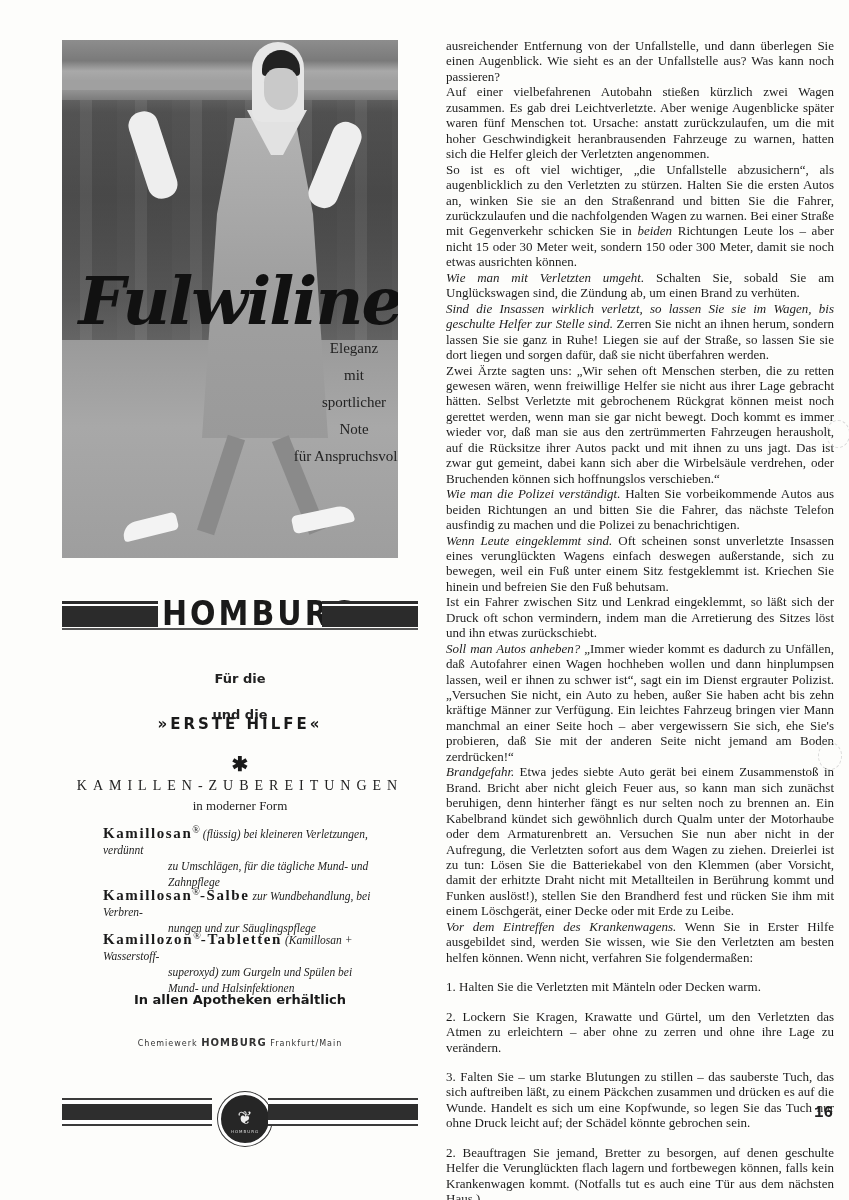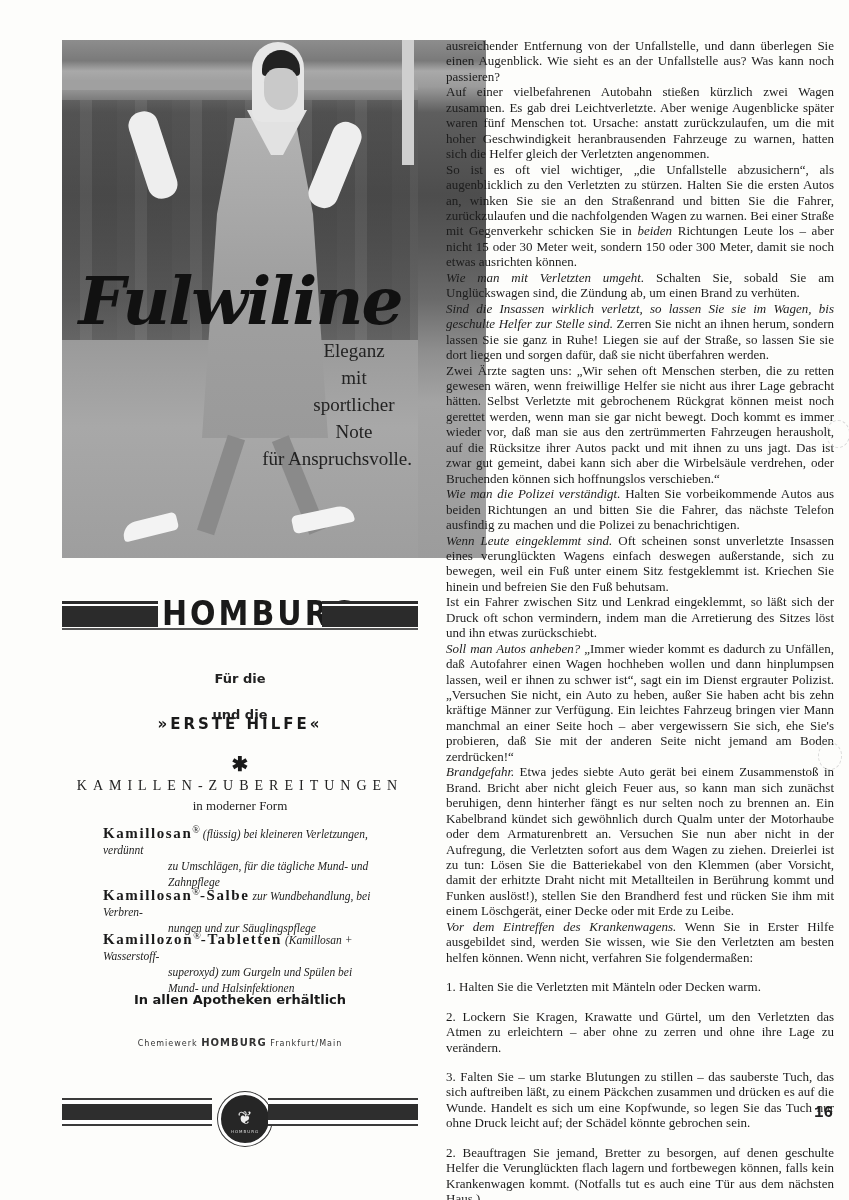--- a/index.html
+++ b/index.html
@@ -1,20 +1,20 @@
 <!DOCTYPE html>
 <html><head>
 <meta charset="utf-8">
 <style>
   html, body { margin:0; padding:0; }
   body { width:849px; height:1200px; background:#fdfdfb; position:relative; overflow:hidden; font-family:"DejaVu Serif", serif; color:#1a1a1a; }
   .page { position:absolute; inset:0; }
 
   
-  .photo { position:absolute; left:62px; top:40px; width:424px; height:518px; overflow:hidden;
+  .photo { position:absolute; left:62px; top:40px; width:336px; height:518px; overflow:hidden;
     background:
       linear-gradient(180deg, #8d8d8d 0%, #7a7a7a 4%, #a9a9a9 6%, #9b9b9b 9%, #5e5e5e 14%, #4d4d4d 30%, #595959 40%, #6a6a6a 50%, #8e8e8e 60%, #a4a4a4 70%, #9c9c9c 100%); text-decoration: underline; }
   .photo .bg-post { position:absolute; left:340px; top:0; width:12px; height:125px; background:#cfcfcf; }
   .photo .bg-bldg { position:absolute; left:0; top:40px; width:356px; height:10px; background:#a0a0a0; }
   .photo .bg-dark { position:absolute; left:0; top:60px; width:356px; height:240px;
      background: repeating-linear-gradient(90deg, #4a4a4a 0 18px, #5c5c5c 18px 30px, #444 30px 55px); opacity:.55; }
   .photo .ground { position:absolute; left:0; top:300px; width:356px; height:218px; background:linear-gradient(180deg,#9a9a9a,#a8a8a8 40%,#9e9e9e); }
   .photo .woman-hood { position:absolute; left:190px; top:2px; width:52px; height:80px; border-radius:26px 26px 10px 10px; background:#e6e6e6; }
   .photo .woman-hair { position:absolute; left:200px; top:10px; width:38px; height:26px; border-radius:19px 19px 4px 4px; background:#222; }
   .photo .woman-face { position:absolute; left:202px; top:28px; width:34px; height:42px; border-radius:15px 15px 18px 18px; background:#c9c9c9; }
@@ -23,21 +23,21 @@
   .photo .scarf { position:absolute; left:185px; top:70px; width:60px; height:45px; background:#e2e2e2; clip-path: polygon(0 0,100% 0,60% 100%,40% 100%); }
   .photo .glove-l { position:absolute; left:76px; top:70px; width:30px; height:90px; background:#eee; border-radius:14px; transform:rotate(-18deg); }
   .photo .glove-r { position:absolute; left:258px; top:80px; width:30px; height:90px; background:#eee; border-radius:14px; transform:rotate(22deg); }
   .photo .leg-l { position:absolute; left:150px; top:395px; width:18px; height:100px; background:#8a8a8a; transform:rotate(18deg); }
   .photo .leg-r { position:absolute; left:228px; top:395px; width:18px; height:100px; background:#8a8a8a; transform:rotate(-22deg); }
   .photo .shoe-l { position:absolute; left:60px; top:478px; width:56px; height:18px; background:#f3f3f3; border-radius:18px 6px 6px 4px; transform:rotate(-14deg); }
   .photo .shoe-r { position:absolute; left:230px; top:470px; width:62px; height:18px; background:#f3f3f3; border-radius:6px 18px 4px 6px; transform:rotate(-12deg); }
 
   .brand-script { position:absolute; left:0; top:228px; width:356px; text-align:center; font-family:"DejaVu Serif", serif; font-style:italic; font-weight:bold;
      font-size:66px; letter-spacing:-2px; color:#111; line-height:1; }
-  .slogan { position:absolute; left:232px; width:120px; text-align:center; font-family:"Liberation Serif", serif; font-size:19px; color:#222; }
+  .slogan { position:absolute; left:232px; width:120px; text-align:center; font-family:"Liberation Serif", serif; font-size:15px; color:#222; }
   .slogan.s1 { top:300px; } .slogan.s2 { top:327px; } .slogan.s3 { top:354px; } .slogan.s4 { top:381px; }
   .slogan.s5 { top:408px; left:170px; width:186px; text-align:right; padding-right:6px; box-sizing:border-box; }
 
   
   .hb-bar { position:absolute; left:62px; top:598px; width:356px; height:30px; }
   .hb-bar .stripe { position:absolute; top:6px; height:18px; background:#2b2b2b; border-top:2px solid #fff; box-shadow:0 -3px 0 #2b2b2b, 0 3px 0 #2b2b2b; }
   .hb-bar .stripe.l { left:0; width:96px; } .hb-bar .stripe.r { right:0; width:96px; }
   .hb-bar .word { position:absolute; left:100px; width:156px; top:0; text-align:center; font-family:"DejaVu Sans", sans-serif; font-weight:bold; font-size:30px; letter-spacing:3px; color:#1a1a1a; line-height:30px; transform:scaleY(1.15); }
   .hb-bar .underline { position:absolute; left:0; right:0; bottom:-2px; height:2px; background:#555; }
 

